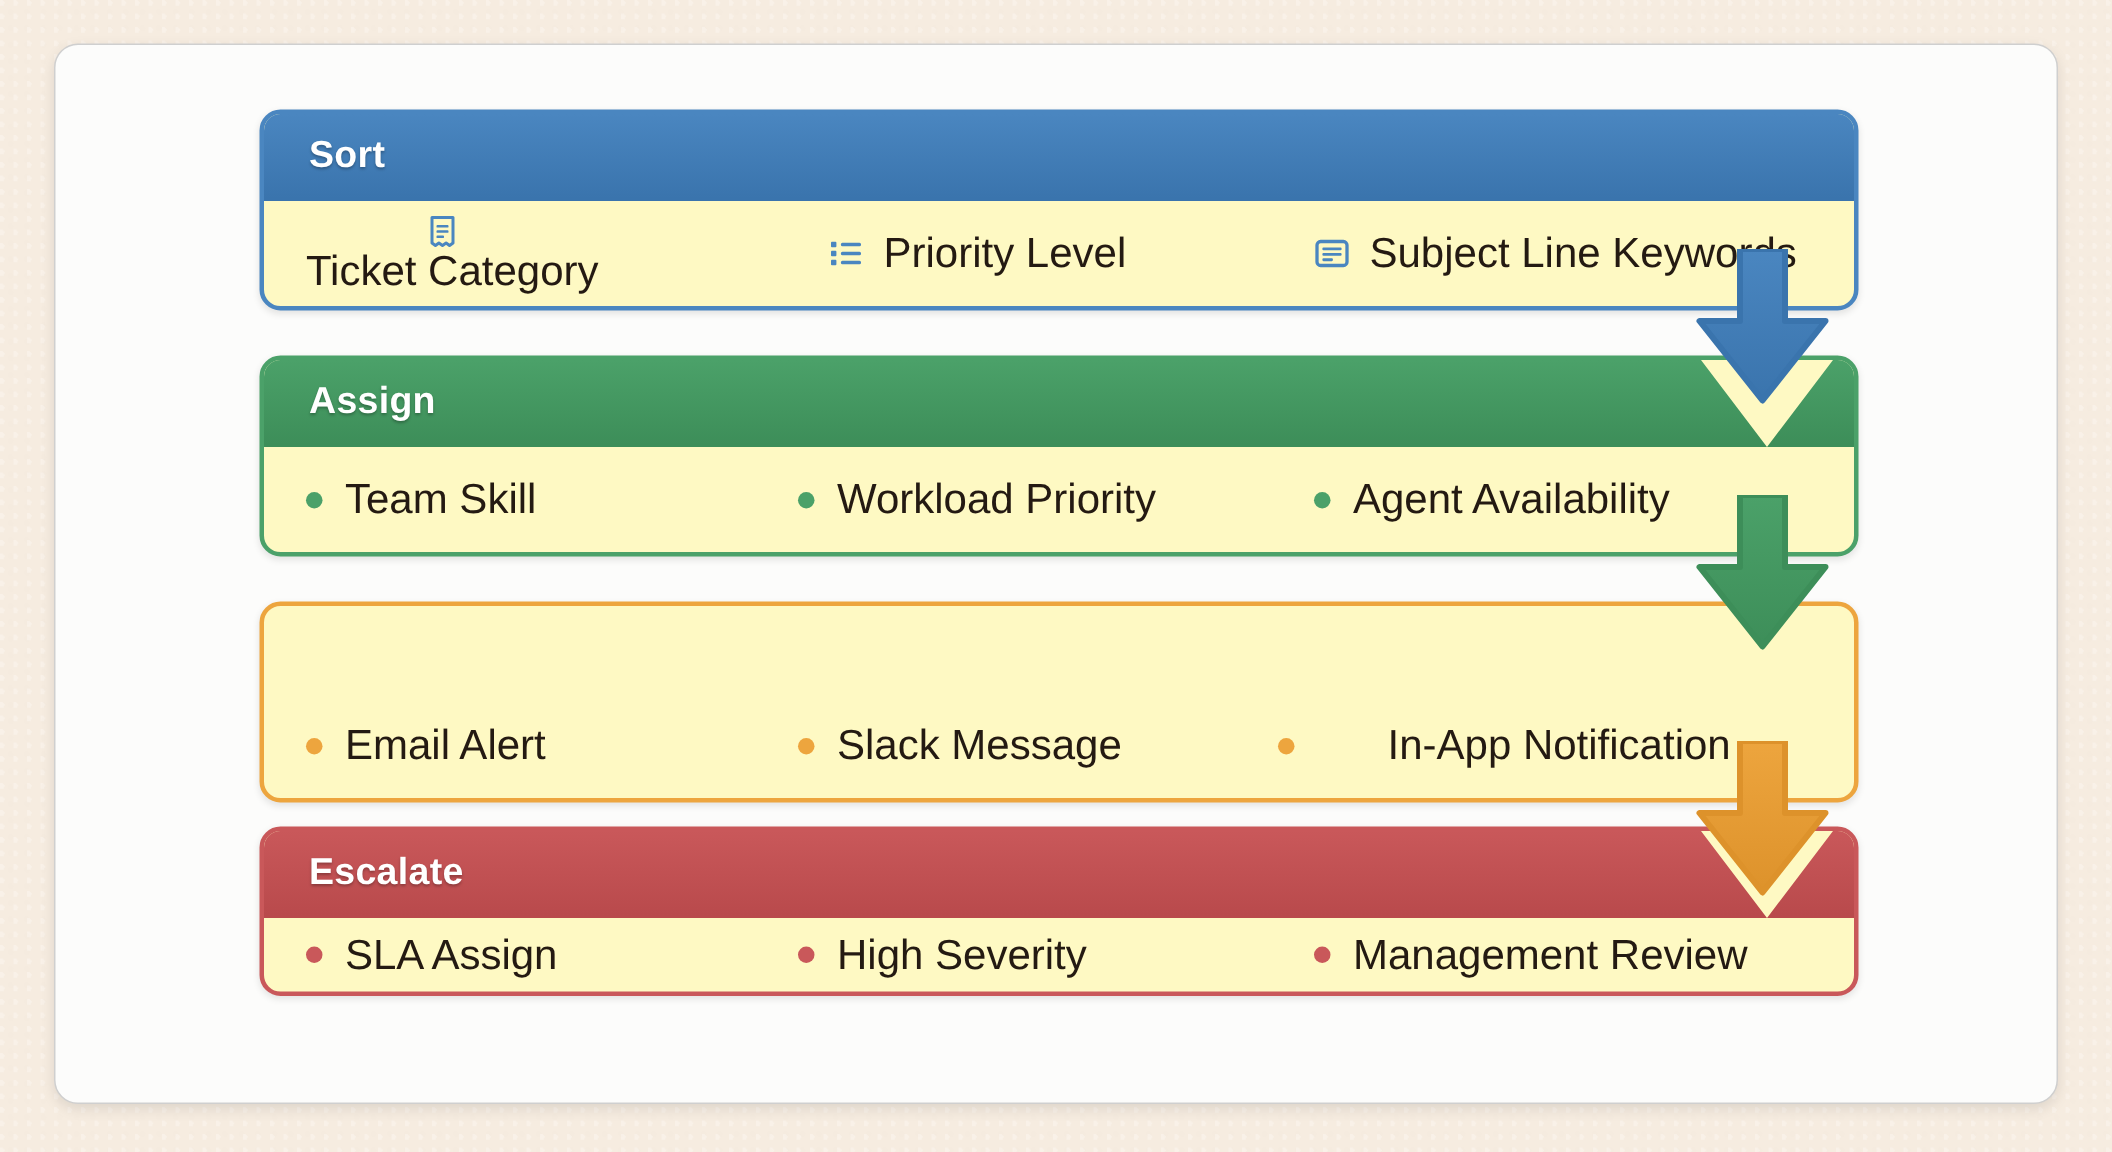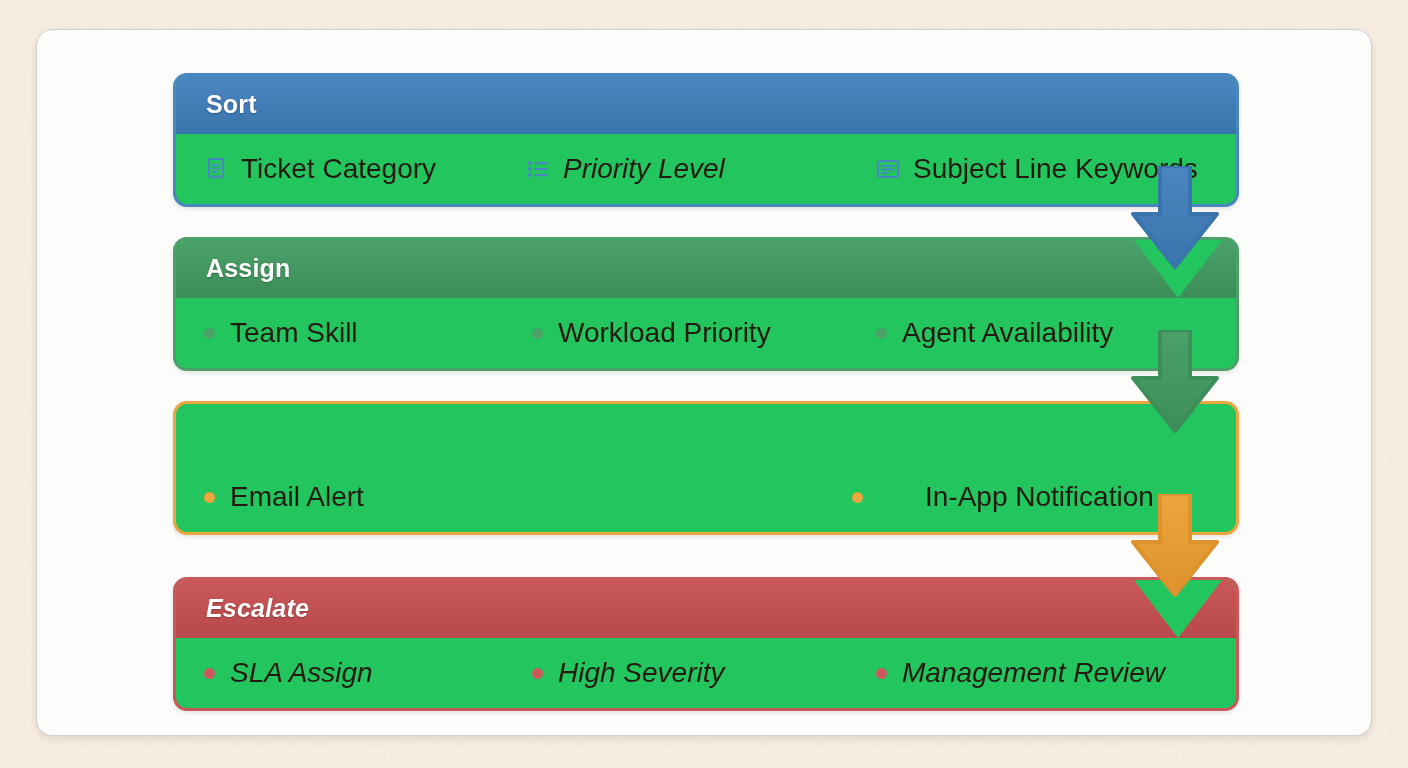--- a/index.html
+++ b/index.html
@@ -35,21 +35,21 @@
 
   
   .stage{
     position:absolute;left:0;width:1066px;
     box-sizing:border-box;
   }
   .stage .shell{
     position:absolute;inset:0;
     border:3px solid var(--c);
     border-radius:14px;
-    background:#22c55e;
+    background:#fef9c3;
     box-sizing:border-box;
     box-shadow:0 2px 5px rgba(0,0,0,.10);
     overflow:hidden;
   }
   
   .hdr{
     position:absolute;left:0;top:0;width:100%;height:58px;
     background:linear-gradient(180deg,var(--c) 0%, var(--cd) 100%);
     border-bottom:2px solid var(--cd);
     box-sizing:border-box;
@@ -92,30 +92,30 @@
 <body style="background: rgb(246, 236, 224);">
 
 <div id="card" style="background: rgb(252, 252, 251);">
   <div id="stack">
       <div class="stage" style="top: 0px; height: 134px; --c: #4a86c0; --cd: #3a74ad;">
         <div class="shell">
           <div class="hdr" style="--clip: polygon(0 0,100% 0,100% 100%,0 100%);">
             <div class="hdr-title">Sort</div>
           </div>
           <div class="body">
-            <div class="item" style="position: absolute; left: 28px;">
+            <div class="item" style="position: absolute; left: 28px; flex-direction: column;">
               <svg viewBox="0 0 24 24" class="gicon">
                 <path d="M5 2 h14 v17 l-2.3 1.7 L14.4 19 L12 20.7 L9.6 19 L7.3 20.7 L5 19 Z" fill="none" stroke="#4a86c0" stroke-width="2" stroke-linejoin="round"></path>
                 <rect x="8" y="7" width="8" height="1.7" rx="0.6" fill="#4a86c0"></rect>
                 <rect x="8" y="10.5" width="8" height="1.7" rx="0.6" fill="#4a86c0"></rect>
                 <rect x="8" y="14" width="5" height="1.7" rx="0.6" fill="#4a86c0"></rect>
               </svg>
               <span class="lbl">Ticket Category</span>
             </div>
-            <div class="item" style="position: absolute; left: 350px; font-style: italic;">
+            <div class="item" style="position: absolute; left: 376px;">
               <svg viewBox="0 0 24 24" class="gicon">
                 <rect x="2" y="4.2" width="3.6" height="3.6" rx="0.6" fill="#4a86c0"></rect>
                 <rect x="8.6" y="4.9" width="13.4" height="2.3" rx="1" fill="#4a86c0"></rect>
                 <rect x="2" y="10.2" width="3.6" height="3.6" rx="0.6" fill="#4a86c0"></rect>
                 <rect x="8.6" y="10.899999999999999" width="13.4" height="2.3" rx="1" fill="#4a86c0"></rect>
                 <rect x="2" y="16.2" width="3.6" height="3.6" rx="0.6" fill="#4a86c0"></rect>
                 <rect x="8.6" y="16.9" width="13.4" height="2.3" rx="1" fill="#4a86c0"></rect>
               </svg>
               <span class="lbl">Priority Level</span>
             </div>
@@ -152,28 +152,32 @@
           </div>
         </div>
       </div>
       <div class="stage" style="top: 328px; height: 134px; --c: #eda53e; --cd: #dd922b;">
         <div class="shell">
           <div class="body">
             <div class="item" style="position: absolute; left: 28px;">
               <span class="dot"></span>
               <span class="lbl">Email Alert</span>
             </div>
+            <div class="item" style="position: absolute; left: 356px;">
+              <span class="dot"></span>
+              <span class="lbl">Slack Message</span>
+            </div>
             <div class="item" style="position: absolute; left: 676px; gap: 47px;">
               <span class="dot"></span>
               <span class="lbl">In-App Notification</span>
             </div>
           </div>
         </div>
       </div>
-      <div class="stage" style="top: 504px; height: 134px; font-style: italic; --c: #c9585a; --cd: #b94a4c;">
+      <div class="stage" style="top: 478px; height: 113px; --c: #c9585a; --cd: #b94a4c;">
         <div class="shell">
           <div class="hdr" style="--clip: polygon(0 0, 958px 0, 1002px 100%, 1046px 0, 100% 0, 100% 100%, 0 100%);">
             <div class="hdr-title">Escalate</div>
           </div>
           <div class="body">
             <div class="item" style="position: absolute; left: 28px;">
               <span class="dot"></span>
               <span class="lbl">SLA Assign</span>
             </div>
             <div class="item" style="position: absolute; left: 356px;">

